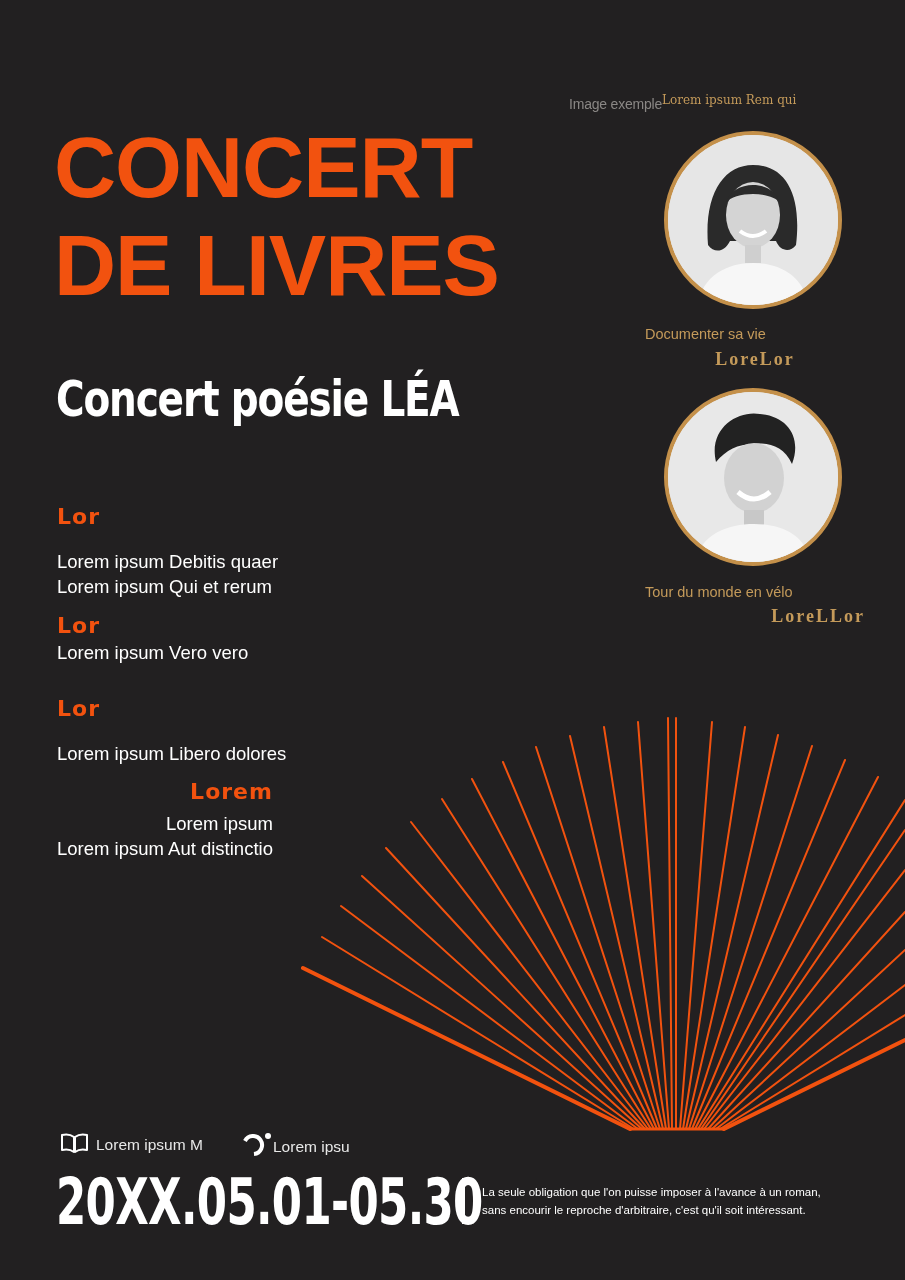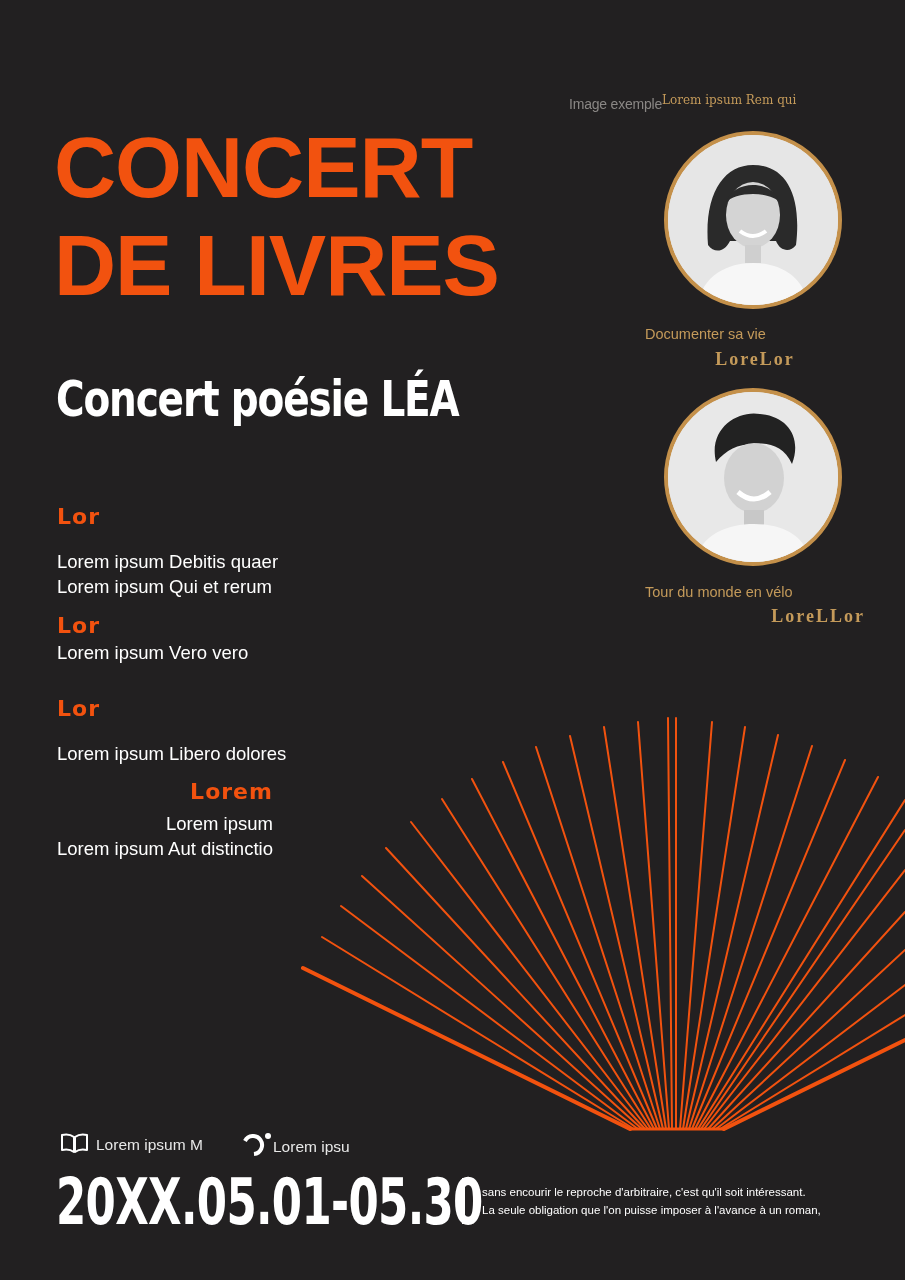--- a/index.html
+++ b/index.html
@@ -148,15 +148,15 @@
     <path d="M3 9 A9 9 0 1 1 12 22" fill="none" stroke="#ffffff" stroke-width="4" stroke-linecap="butt"></path>
     <circle cx="26" cy="4" r="3" fill="#ffffff"></circle>
   </svg>
   <span style="margin-left:-6px;">Lorem ipsu</span>
 </div>
 
 <div class="abs date">20XX.05.01-05.30</div>
 <div class="abs divider"></div>
 
 <div class="abs quote">
+  <div>La seule obligation que l'on puisse imposer à l'avance à un roman,</div>
   <div>sans encourir le reproche d'arbitraire, c'est qu'il soit intéressant.</div>
-  <div>La seule obligation que l'on puisse imposer à l'avance à un roman,</div>
 </div>
 
 </body></html>

